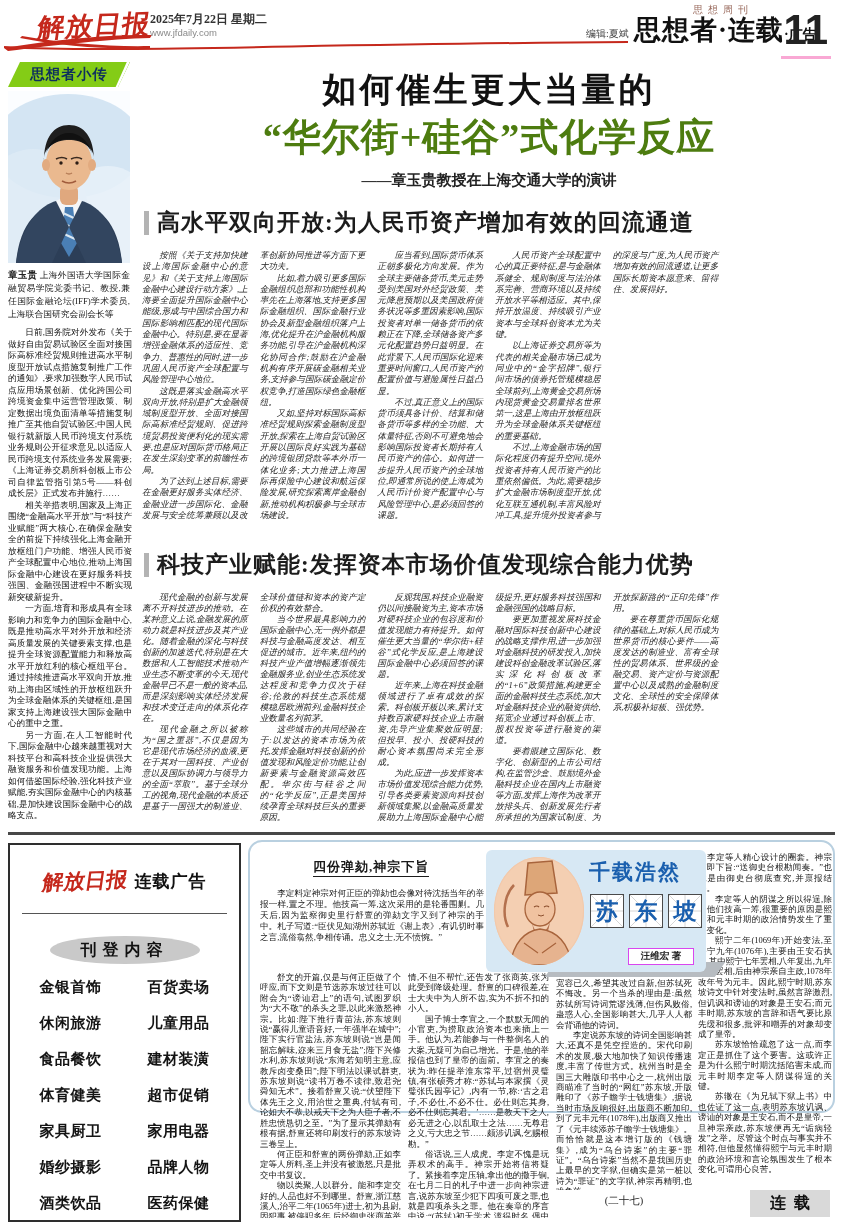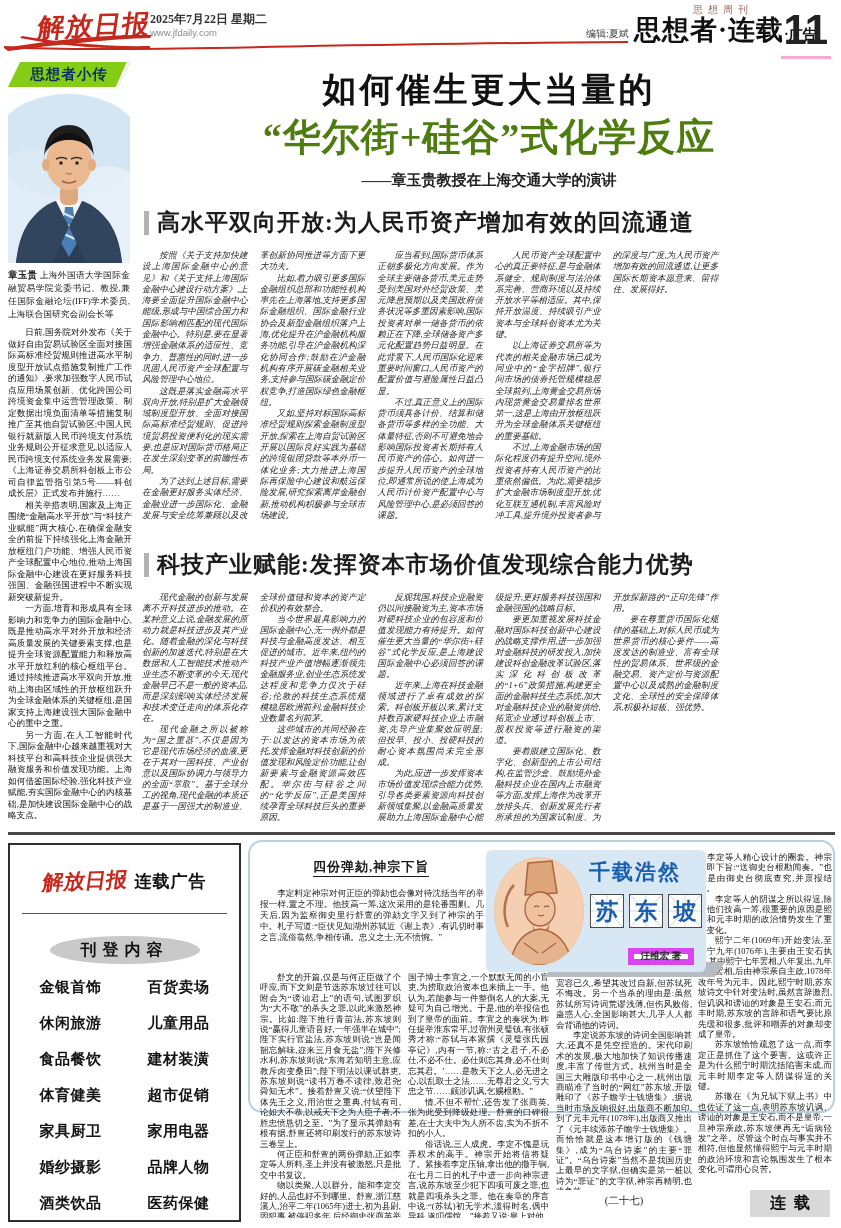--- a/index.html
+++ b/index.html
@@ -100,21 +100,21 @@
   .cover .oval { position:absolute; left:8px; top:7px; width:90px; height:108px; border-radius:50%;
     overflow:hidden; background:#f2c9ab; }
   .series-title { position:absolute; left:103px; top:8px; width:115px;
     font-size:21px; font-weight:900; color:#1a5fae; letter-spacing:2px; white-space:nowrap; }
   .mizirow { position:absolute; left:104px; top:44px; display:flex; gap:5px; }
   .mizi { position:relative; width:34px; height:34px; background:#fff; border:1.5px solid #4a4a4a; }
   .mizi svg { position:absolute; inset:0; }
   .mizi span { position:absolute; inset:0; display:flex; align-items:center; justify-content:center;
     font-size:23px; font-weight:900; color:#1a5fae; }
   .author-box { position:absolute; left:142px; top:98px; width:66px; height:17px; background:#fff;
-    border:6px solid #d946ef; display:flex; align-items:center; justify-content:center;
+    border:1px solid #d946ef; display:flex; align-items:center; justify-content:center;
     font-size:9.5px; font-weight:bold; color:#222; }
 </style>
 </head>
 <body>
 
 <div class="page">
 
   <div class="hdr">
     <svg class="swoosh" viewBox="0 0 650 58">
       <path d="M4,47 C120,53 300,44 628,42" stroke="#c5281c" stroke-width="2" fill="none"></path>
@@ -254,22 +254,22 @@
     <div class="serial-intro">
         <p>李定料定神宗对何正臣的弹劾也会像对待沈括当年的举报一样,置之不理。他技高一筹,这次采用的是轮番围剿。几天后,因为监察御史里行舒亶的弹劾文字又到了神宗的手中。札子写道:“臣伏见知湖州苏轼近《谢上表》,有讥切时事之言,流俗翕然,争相传诵。忠义之士,无不愤惋。”</p>
       </div>
 
     <div class="serial-col sc-a">
         <p>舒文的开篇,仅是与何正臣做了个呼应,而下文则是节选苏东坡过往可以附会为“谤讪君上”的语句,试图罗织为“大不敬”的杀头之罪,以此来激怒神宗。比如:陛下推行青苗法,苏东坡则说“赢得儿童语音好,一年强半在城中”;陛下实行官盐法,苏东坡则说“岂是闻韶忘解味,迩来三月食无盐”;陛下兴修水利,苏东坡则说“东海若知明主意,应教斥卤变桑田”;陛下明法以课试群吏,苏东坡则说“读书万卷不读律,致君尧舜知无术”。接着舒亶又说:“伏望陛下体先王之义,用治世之重典,付轼有司,论如大不恭,以戒天下之为人臣子者,不胜忠愤恳切之至。”为了显示其弹劾有根有据,舒亶还将印刷发行的苏东坡诗三卷呈上。</p>
         <p>何正臣和舒亶的两份弹劾,正如李定等人所料,圣上并没有被激怒,只是批交中书复议。</p>
         <p>物以类聚,人以群分。能和李定交好的,人品也好不到哪里。舒亶,浙江慈溪人,治平二年(1065年)进士,初为县尉,因犯事,被停职多年,后经御史张商英举荐,得以重入仕途。“乌台诗案”后,张商英曾有私事相托,谁知舒亶翻脸无</p>
       </div>
     <div class="serial-col sc-b cont">
+        <p>情,不但不帮忙,还告发了张商英,张为此受到降级处理。舒亶的口碑很差,在士大夫中为人所不齿,实为不折不扣的小人。</p>
         <p>国子博士李宜之,一个默默无闻的小官吏,为捞取政治资本也来插上一手。他认为,若能参与一件整倒名人的大案,无疑可为自己增光。于是,他的举报信也到了皇帝的面前。李宜之的奏状为:昨任提举淮东常平,过宿州灵璧镇,有张硕秀才称:“苏轼与本家撰《灵璧张氏园亭记》,内有一节,称:‘古之君子,不必仕,不必不仕。必仕则忘其身,必不仕则忘其君。’……是教天下之人,必无进之心,以乱取士之法……无尊君之义,亏大忠之节……颇涉讥讽,乞赐根勘。”</p>
-        <p>情,不但不帮忙,还告发了张商英,张为此受到降级处理。舒亶的口碑很差,在士大夫中为人所不齿,实为不折不扣的小人。</p>
         <p>俗话说,三人成虎。李定不愧是玩弄权术的高手。神宗开始将信将疑了。紧接着李定压轴,拿出他的撒手锏,在七月二日的札子中进一步向神宗进言,说苏东坡至少犯下四项可废之罪,也就是四项杀头之罪。他在奏章的序言中说:“(苏轼)初无学术,滥得时名,偶中异科,遂叨儒馆。”接着又说:皇上对他</p>
       </div>
     <div class="serial-col sc-c cont">
         <p>宽容已久,希望其改过自新,但苏轼死不悔改。另一个当杀的理由是:虽然苏轼所写诗词荒谬浅薄,但伤风败俗,蛊惑人心,全国影响甚大,几乎人人都会背诵他的诗词。</p>
         <p>李定说苏东坡的诗词全国影响甚大,还真不是凭空捏造的。宋代印刷术的发展,极大地加快了知识传播速度,丰富了传世方式。杭州当时是全国三大雕版印书中心之一,杭州出版商瞄准了当时的“网红”苏东坡,开版雕印了《苏子瞻学士钱塘集》,据说当时市场反响很好,出版商不断加印,到了元丰元年(1078年),出版商又推出了《元丰续添苏子瞻学士钱塘集》。而恰恰就是这本增订版的《钱塘集》,成为“乌台诗案”的主要“罪证”。“乌台诗案”当然不是我国历史上最早的文字狱,但确实是第一桩以诗为“罪证”的文字狱,神宗再精明,也难免落</p>
       </div>
     <div class="serial-col sc-d cont">
         <p>入李定等人精心设计的圈套。神宗随即下旨:“送御史台根勘闻奏。”也就是由御史台彻底查究,并禀报结果。</p>
         <p>李定等人的阴谋之所以得逞,除了他们技高一筹,很重要的原因是熙宁和元丰时期的政治情势发生了重大变化。</p>
         <p>熙宁二年(1069年)开始变法,至熙宁九年(1076年),主要由王安石执政,其中熙宁七年罢相,八年复出,九年再度罢相,后由神宗亲自主政,1078年改年号为元丰。因此,熙宁时期,苏东坡诗文中针对变法时,虽然言辞激烈,但讥讽和谤讪的对象是王安石;而元丰时期,苏东坡的言辞和语气要比原先缓和很多,批评和嘲弄的对象却变成了皇帝。</p>

